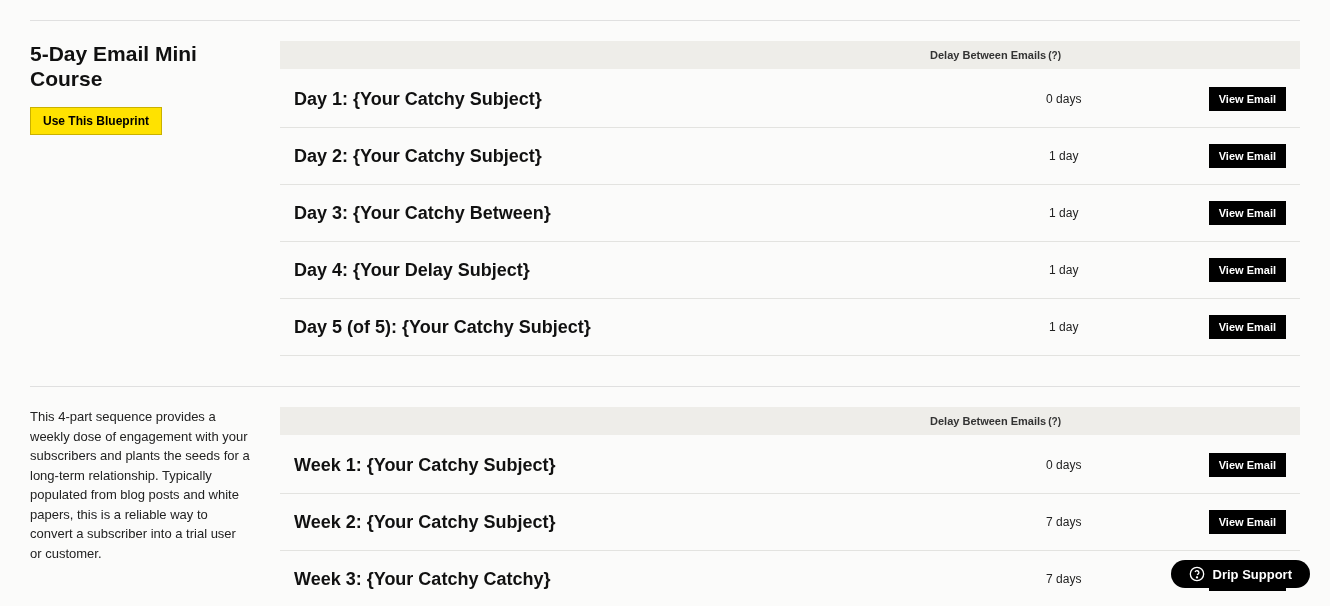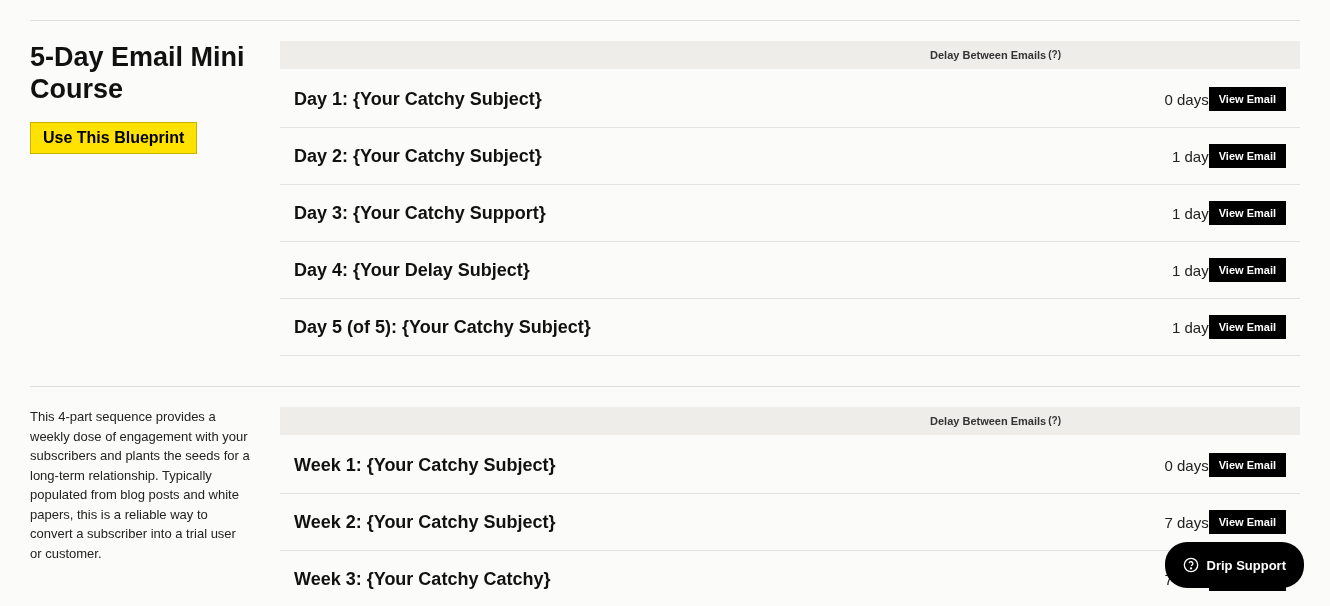--- a/index.html
+++ b/index.html
@@ -25,37 +25,37 @@
     }
     .blueprint-section:first-child {
       border-top: 1px solid #e0e0e0;
     }
     .sidebar {
       width: 250px;
       flex-shrink: 0;
       padding-right: 30px;
     }
     .sidebar h2 {
-      font-size: 27px;
+      font-size: 21px;
       font-weight: 700;
       margin-bottom: 16px;
       line-height: 1.2;
     }
     .sidebar p {
       font-size: 13px;
       line-height: 1.5;
       color: #222;
       margin-bottom: 20px;
     }
     .use-blueprint-btn {
       display: inline-block;
       background: #ffe200;
       border: 1px solid #c9b100;
       color: #000;
-      font-size: 16px;
+      font-size: 12px;
       font-weight: 700;
       padding: 6px 12px;
       cursor: pointer;
       font-family: inherit;
     }
     .content {
       flex: 1;
     }
     .table-header {
       background: #eeede9;
@@ -63,20 +63,21 @@
       display: flex;
       justify-content: flex-end;
       align-items: center;
       margin-bottom: 2px;
     }
     .delay-header {
       font-size: 11px;
       color: #333;
       font-weight: 700;
       display: flex;
+      align-items: center;
       margin-right: 225px;
       padding-left: 39px;
     }
     .help-icon {
       font-size: 10px;
       color: #333;
       margin-left: 2px;
     }
     .email-row {
       display: flex;
@@ -86,42 +87,42 @@
       background: #fbfbfa;
     }
     .email-subject {
       flex: 1;
       font-size: 18px;
       font-weight: 700;
       color: #111;
     }
     .email-delay {
       width: 290px;
-      text-align: right;
-      font-size: 15px;
+      text-align: center;
+      font-size: 12px;
       color: #222;
     }
     .view-email-btn {
       background: #000;
       color: #fff;
       border: none;
       font-size: 11px;
       font-weight: 700;
       padding: 6px 10px;
       cursor: pointer;
       font-family: Liberation Sans, sans-serif;
     }
     .support-widget {
       position: fixed;
       bottom: 18px;
-      right: 26px;
+      right: 20px;
       background: #000;
       color: #fff;
       border-radius: 22px;
-      padding: 15px 18px;
+      padding: 6px 18px;
       display: flex;
       align-items: center;
       font-size: 13px;
       font-weight: 600;
       cursor: pointer;
     }
     .support-icon {
       display: inline-flex;
       width: 16px;
       height: 16px;
@@ -154,21 +155,21 @@
         <span class="email-subject">Day 1: {Your Catchy Subject}</span>
         <span class="email-delay">0 days</span>
         <button class="view-email-btn">View Email</button>
       </div>
       <div class="email-row">
         <span class="email-subject">Day 2: {Your Catchy Subject}</span>
         <span class="email-delay">1 day</span>
         <button class="view-email-btn">View Email</button>
       </div>
       <div class="email-row">
-        <span class="email-subject">Day 3: {Your Catchy Support}</span>
+        <span class="email-subject">Day 3: {Your Catchy Between}</span>
         <span class="email-delay">1 day</span>
         <button class="view-email-btn">View Email</button>
       </div>
       <div class="email-row">
         <span class="email-subject">Day 4: {Your Delay Subject}</span>
         <span class="email-delay">1 day</span>
         <button class="view-email-btn">View Email</button>
       </div>
       <div class="email-row">
         <span class="email-subject">Day 5 (of 5): {Your Catchy Subject}</span>

